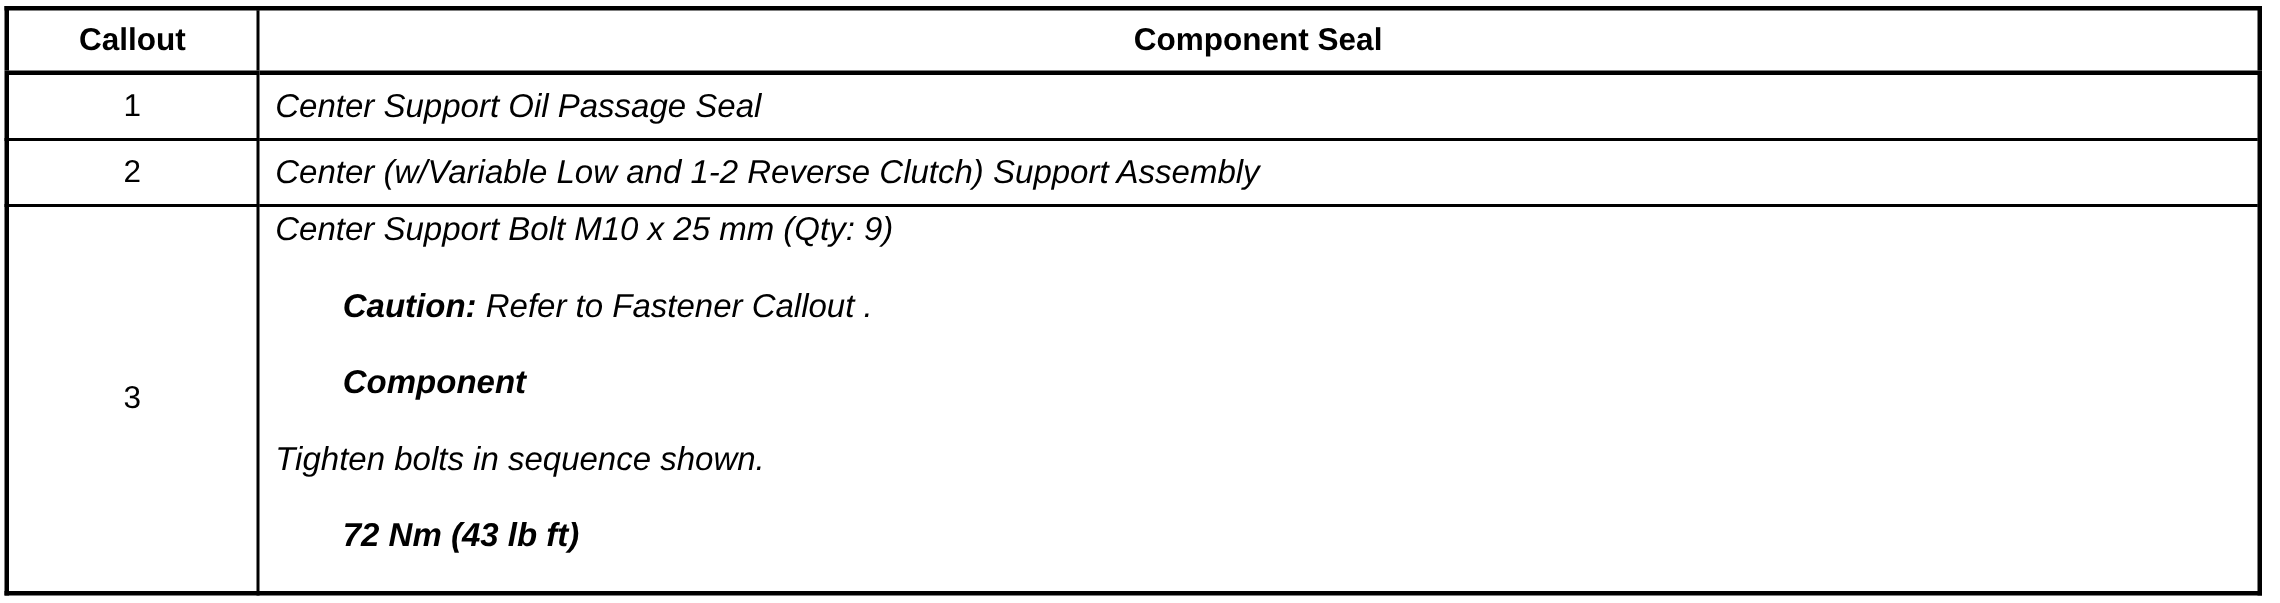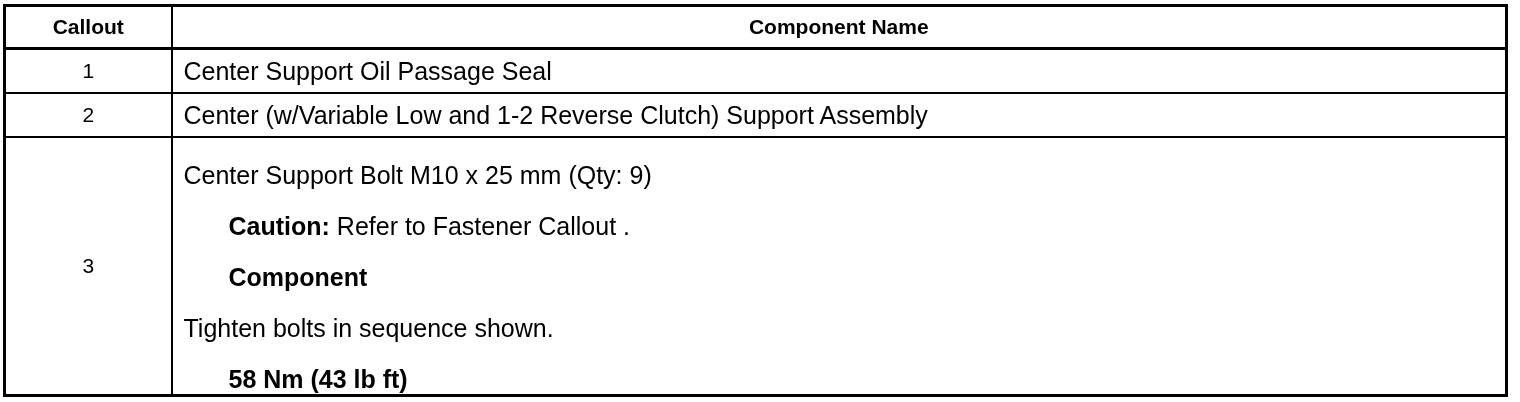--- a/index.html
+++ b/index.html
@@ -83,51 +83,52 @@
   }
   tbody tr.row-divider > td {
     border-bottom: 2px solid #000000;
   }
 
   tbody tr.row-short { height: 44px; }
   tbody tr.row-tall  { height: 259px; }
 
   tbody tr.row-tall td.cell-name {
     vertical-align: top;
-    padding-top: 24px;
+    padding-top: 2px;
   }
 
   
   .para-block { margin: 0; padding: 0; }
   .para {
     margin: 0 0 25px 0;
-    font-size: 25px;
+    font-size: 22px;
     line-height: 26px;
     white-space: pre-wrap;
+    font-style: italic;
   }
   .para:last-child { margin-bottom: 0; }
   .para .b { font-weight: bold; margin-left: 45px; }
   .para .n { font-weight: normal; }
 </style>
 </head>
 <body>
 
 <div id="page">
 
   <div class="table-wrap">
     <table class="parts-table">
       <colgroup>
         <col class="col-callout">
         <col class="col-name">
       </colgroup>
 
       <thead>
         <tr>
           <th class="th-callout">Callout</th>
-          <th class="th-name">Component Name</th>
+          <th class="th-name">Component Seal</th>
         </tr>
       </thead>
 
       <tbody>
 
         <tr class="row-short row-divider">
           <td class="cell-callout">1</td>
           <td class="cell-name">
             <div class="para-block">
                 <div class="para"><span class="n">Center Support Oil Passage Seal</span></div>
@@ -145,21 +146,21 @@
         </tr>
 
         <tr class="row-tall">
           <td class="cell-callout">3</td>
           <td class="cell-name">
             <div class="para-block">
                 <div class="para"><span class="n">Center Support Bolt M10 x 25 mm (Qty: 9)</span></div>
                 <div class="para"><span class="b">Caution:</span><span class="n"> Refer to Fastener Callout .</span></div>
                 <div class="para"><span class="b">Component</span></div>
                 <div class="para"><span class="n">Tighten bolts in sequence shown.</span></div>
-                <div class="para"><span class="b">58 Nm (43 lb ft)</span></div>
+                <div class="para"><span class="b">72 Nm (43 lb ft)</span></div>
               </div>
           </td>
         </tr>
 
       </tbody>
     </table>
   </div>
 
 </div>
 

